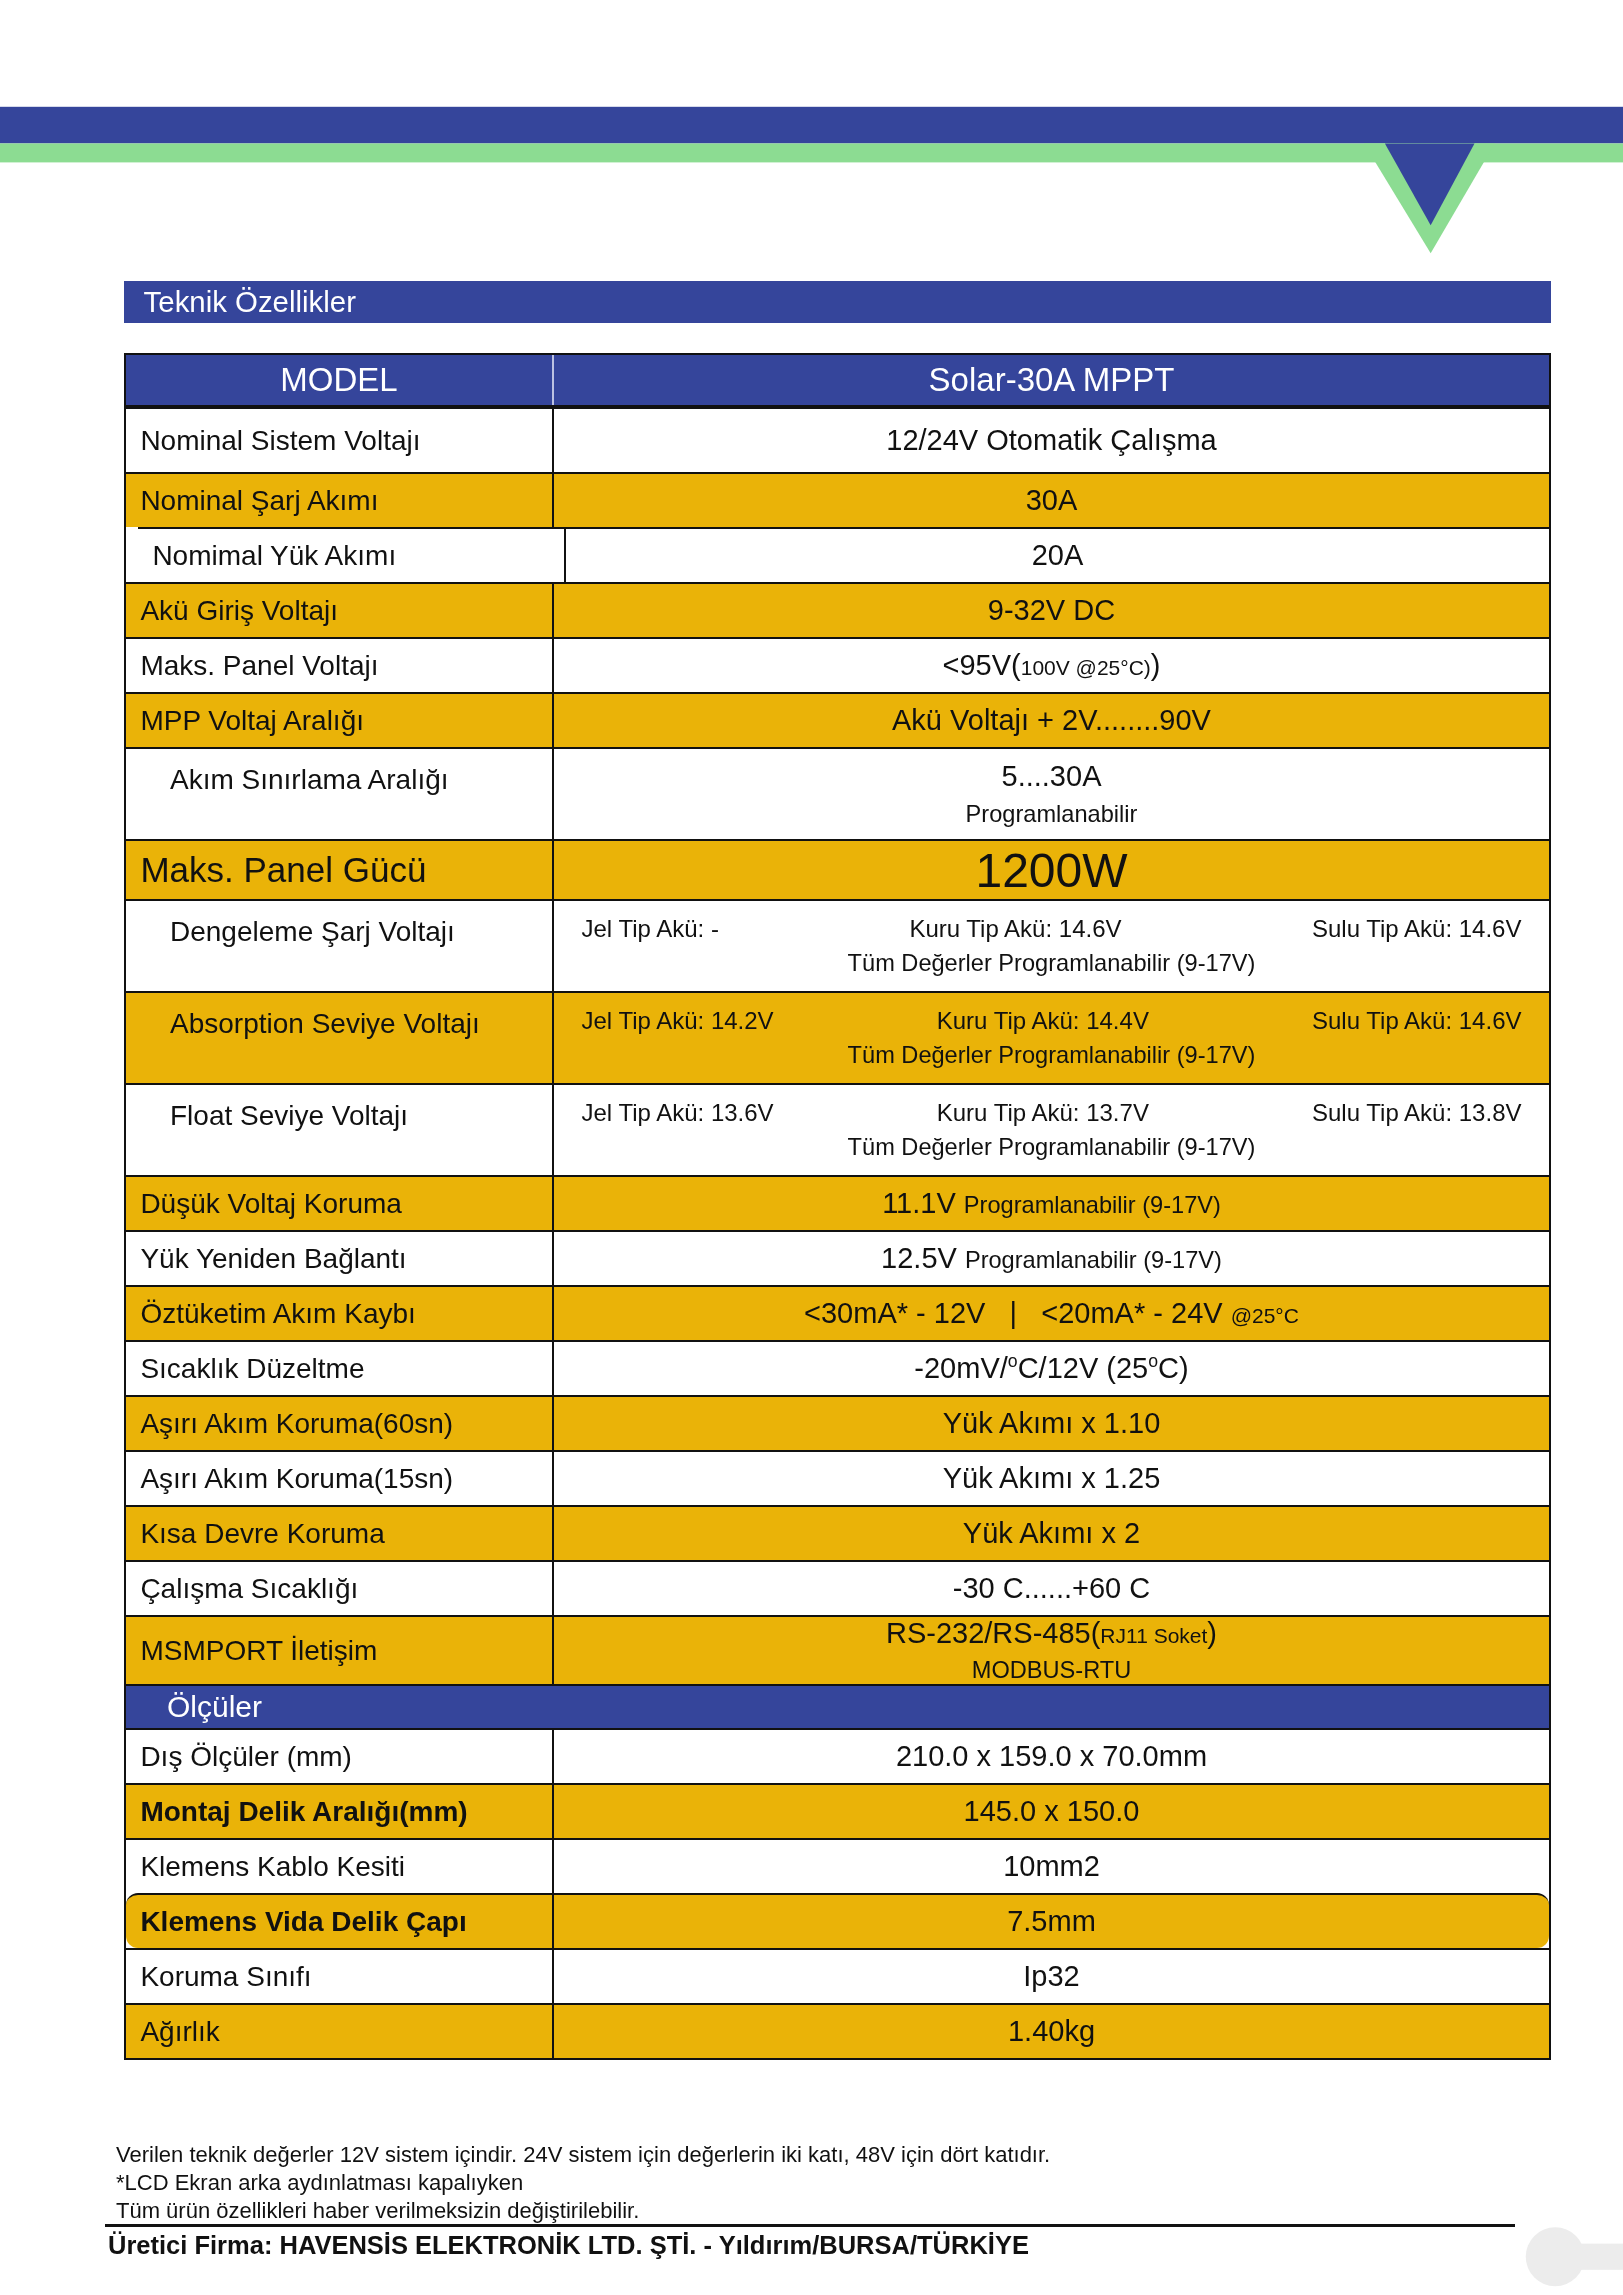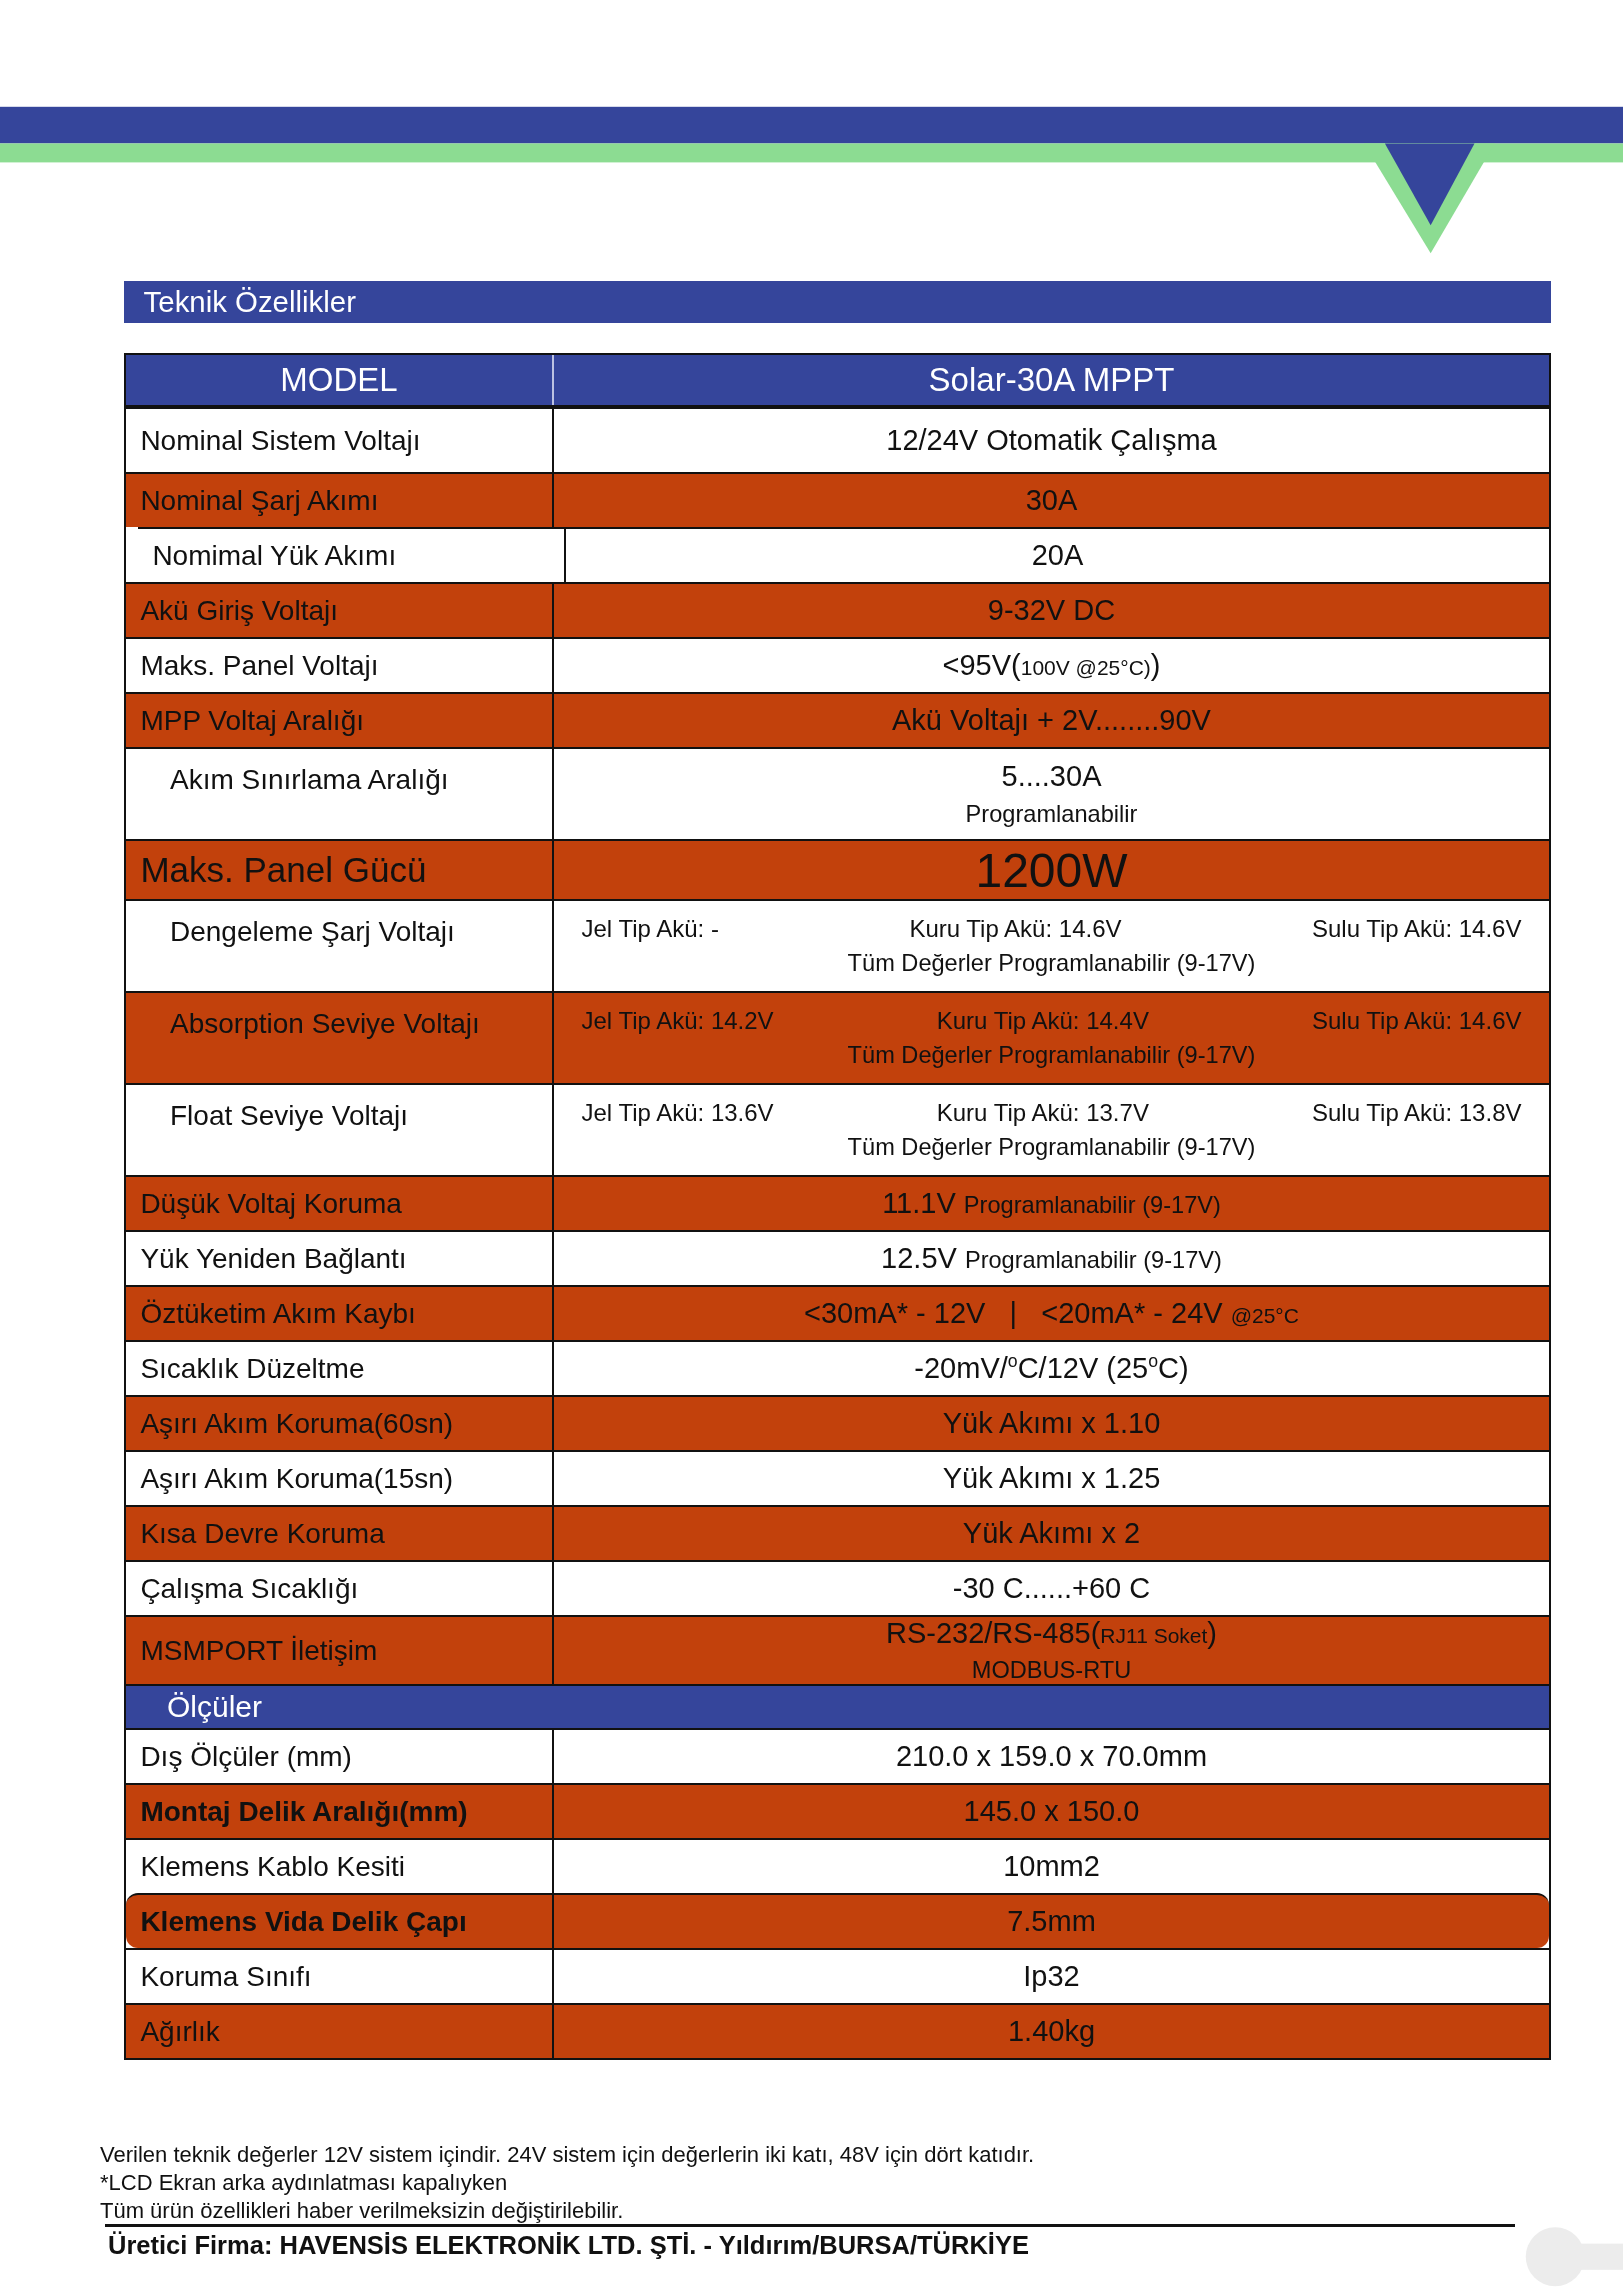--- a/index.html
+++ b/index.html
@@ -16,21 +16,21 @@
     font-size:29.4px;padding-left:19.6px;box-sizing:border-box;
   }
   
   .spec-table{
     position:absolute;left:124px;top:353px;width:1427px;
     border:2.6px solid #111;box-sizing:border-box;background:#fff;
   }
   .trow{display:flex;box-sizing:border-box;align-items:stretch;}
   .trow + .trow{border-top:2.6px solid #111;}
   .trow.header{background:#35459b;color:#fff;border-bottom:2px solid #111;}
-  .bg-lav{background:#c2410c;}
+  .bg-lav{background:#eab308;}
   .bg-white{background:#ffffff;}
   .lcell{
     width:428px;flex:0 0 428px;border-right:2.6px solid #111;box-sizing:border-box;
     display:flex;align-items:center;padding-left:14.4px;font-size:28px;
   }
   .lcell.lraise{padding-bottom:29px;padding-left:44px;}
   .lbl-lg{font-size:35px;}
   .lbl-bold{font-weight:bold;}
   .header .lcell{
     justify-content:center;padding-left:0;font-size:33px;
@@ -47,21 +47,21 @@
   }
   .vline{display:flex;align-items:baseline;justify-content:center;white-space:pre-wrap;}
   .vline.spread{width:100%;justify-content:space-between;padding:0 27.5px;box-sizing:border-box;}
   .seg-v{font-size:29px;}
   .seg-lg{font-size:48px;}
   .seg-sm{font-size:21px;}
   .seg-sm2{font-size:23.6px;}
   .seg-sp{font-size:24px;}
   .seg-sup{font-size:17.7px;position:relative;top:-11px;}
   
-  .footer-notes{position:absolute;left:100px;top:2141px;font-size:22px;line-height:28px;}
+  .footer-notes{position:absolute;left:116px;top:2141px;font-size:22px;line-height:28px;}
   .footer-note{white-space:pre;}
   .footer-divider{position:absolute;left:105px;top:2224px;width:1410px;height:2.6px;background:#111;}
   .manufacturer{position:absolute;left:108px;top:2231px;font-size:25.5px;font-weight:bold;white-space:pre;}
   .pin-svg{position:absolute;left:1525px;top:2224px;}
 </style>
 </head>
 <body>
 
 <div class="page">
 

